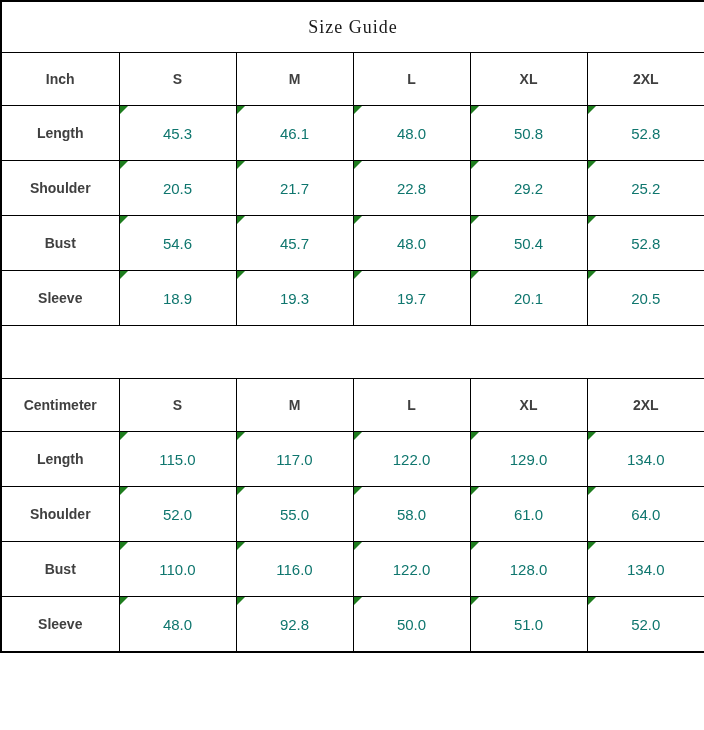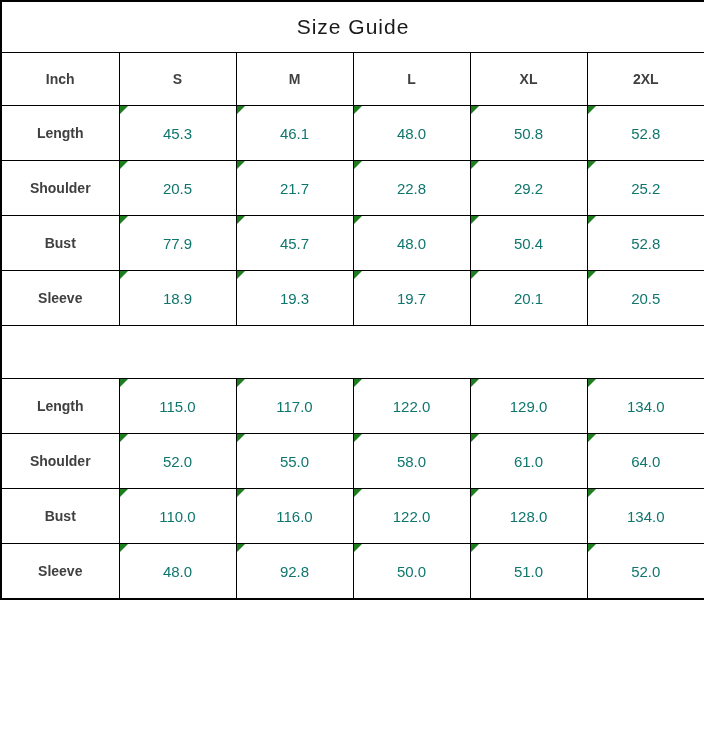--- a/index.html
+++ b/index.html
@@ -18,22 +18,22 @@
   }
   table.size-guide td {
     border: 1px solid #000000;
     text-align: center;
     vertical-align: middle;
     padding: 0;
     overflow: hidden;
   }
   .title-cell {
     height: 50px;
-    font-family: Liberation Sans, sans-serif;
-    font-size: 21px;
+    font-family: Liberation Serif, serif;
+    font-size: 18px;
     color: #1a1a1a;
     letter-spacing: 1px;
   }
   .head-row td { height: 52px; }
   .data-row td { height: 54px; }
   .head-cell, .label-cell {
     font-weight: bold;
     font-size: 14px;
     color: #404040;
   }
@@ -101,40 +101,48 @@
       <td class="label-cell">Shoulder</td>
       <td class="val-cell"><span class="tri"></span><span>20.5</span></td>
       <td class="val-cell"><span class="tri"></span><span>21.7</span></td>
       <td class="val-cell"><span class="tri"></span><span>22.8</span></td>
       <td class="val-cell"><span class="tri"></span><span>29.2</span></td>
       <td class="val-cell"><span class="tri"></span><span>25.2</span></td>
     </tr>
 
     <tr class="data-row">
       <td class="label-cell">Bust</td>
-      <td class="val-cell"><span class="tri"></span><span>77.9</span></td>
+      <td class="val-cell"><span class="tri"></span><span>54.6</span></td>
       <td class="val-cell"><span class="tri"></span><span>45.7</span></td>
       <td class="val-cell"><span class="tri"></span><span>48.0</span></td>
       <td class="val-cell"><span class="tri"></span><span>50.4</span></td>
       <td class="val-cell"><span class="tri"></span><span>52.8</span></td>
     </tr>
 
     <tr class="data-row">
       <td class="label-cell">Sleeve</td>
       <td class="val-cell"><span class="tri"></span><span>18.9</span></td>
       <td class="val-cell"><span class="tri"></span><span>19.3</span></td>
       <td class="val-cell"><span class="tri"></span><span>19.7</span></td>
       <td class="val-cell"><span class="tri"></span><span>20.1</span></td>
       <td class="val-cell"><span class="tri"></span><span>20.5</span></td>
     </tr>
 
     <tr>
       <td colspan="6" class="spacer-cell"></td>
     </tr>
 
+    <tr class="head-row">
+      <td class="head-cell">Centimeter</td>
+      <td class="head-cell">S</td>
+      <td class="head-cell">M</td>
+      <td class="head-cell">L</td>
+      <td class="head-cell">XL</td>
+      <td class="head-cell">2XL</td>
+    </tr>
 
     <tr class="data-row">
       <td class="label-cell">Length</td>
       <td class="val-cell"><span class="tri"></span><span>115.0</span></td>
       <td class="val-cell"><span class="tri"></span><span>117.0</span></td>
       <td class="val-cell"><span class="tri"></span><span>122.0</span></td>
       <td class="val-cell"><span class="tri"></span><span>129.0</span></td>
       <td class="val-cell"><span class="tri"></span><span>134.0</span></td>
     </tr>
 

